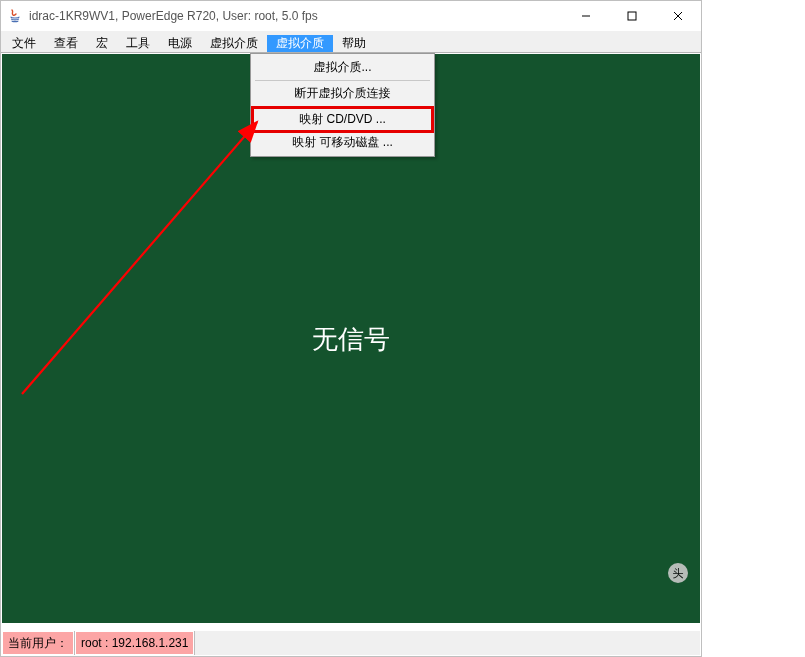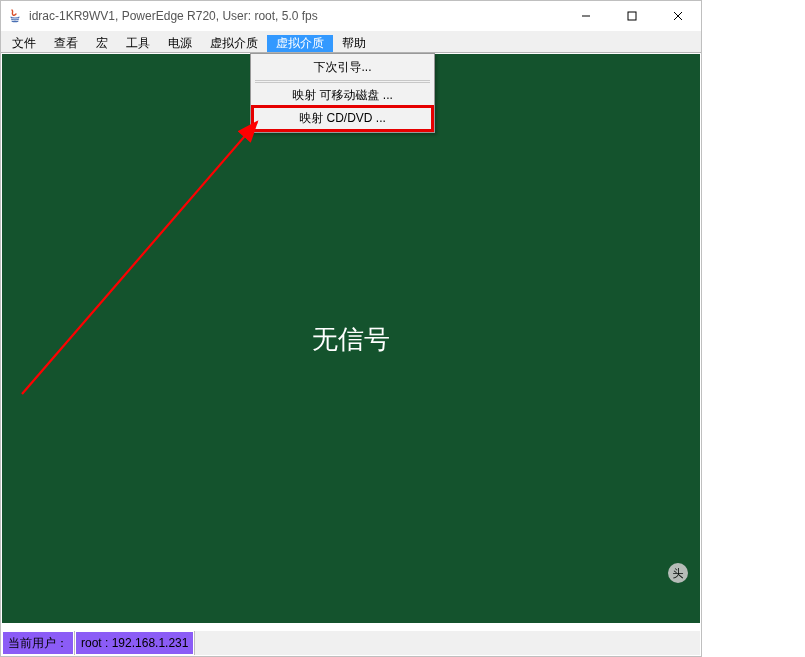--- a/index.html
+++ b/index.html
@@ -108,21 +108,21 @@
       display: flex; align-items: center;
       font-size: 12px;
       color: #000;
     }
     .status-cell {
       padding: 0 6px;
       height: 100%;
       display: flex; align-items: center;
       border-right: 1px solid #bdbdbd;
       box-shadow: inset 0 0 0 1px #fff;
-      background: #8b5cf6;
+      background: #fca5a5;
     }
     .status-fill { flex: 1; }
     .arrow-svg {
       position: absolute;
       top: 53px; left: 1px;
       pointer-events: none;
       z-index: 20;
     }
     .watermark {
       position: absolute;
@@ -188,25 +188,26 @@
   </div>
 
   <div class="content">
     <div class="no-signal">无信号</div>
     <div class="watermark">
       <span class="watermark-icon">头</span>
     </div>
   </div>
 
   <div class="dropdown">
-    <div class="dropdown-item">下次引导...</div>
+    <div class="dropdown-item">虚拟介质...</div>
     <div class="dropdown-sep"></div>
+    <div class="dropdown-item">断开虚拟介质连接</div>
     <div class="dropdown-sep"></div>
+    <div class="dropdown-item highlighted">映射 CD/DVD ...</div>
     <div class="dropdown-item">映射 可移动磁盘 ...</div>
-    <div class="dropdown-item highlighted">映射 CD/DVD ...</div>
   </div>
 
   <svg class="arrow-svg" width="430" height="360">
     <defs>
       <marker id="ah" markerWidth="10" markerHeight="8" refX="9" refY="4" orient="auto">
         <polygon points="0,0 10,4 0,8" fill="#ff0000"></polygon>
       </marker>
     </defs>
     <line x1="20" y1="340" x2="255" y2="68" stroke="#ff0000" stroke-width="2.2" marker-end="url(#ah)"></line>
   </svg>

